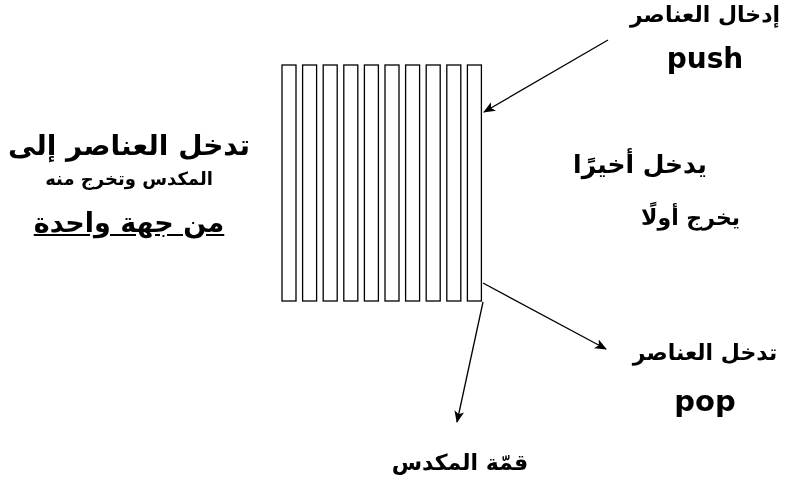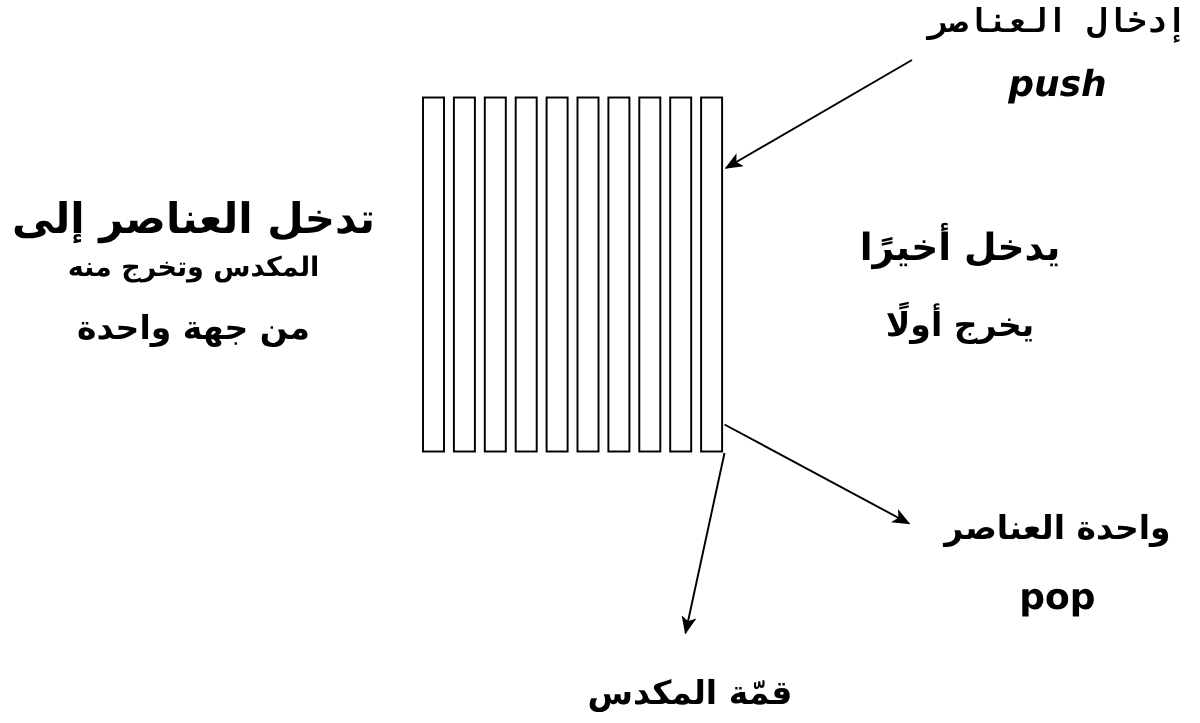--- a/index.html
+++ b/index.html
@@ -28,26 +28,26 @@
       <rect x="405.6" y="65" width="14" height="236" fill="#ffffff" stroke="#000000" stroke-width="1.3"></rect>
       <rect x="426.20000000000005" y="65" width="14" height="236" fill="#ffffff" stroke="#000000" stroke-width="1.3"></rect>
       <rect x="446.8" y="65" width="14" height="236" fill="#ffffff" stroke="#000000" stroke-width="1.3"></rect>
       <rect x="467.4" y="65" width="14" height="236" fill="#ffffff" stroke="#000000" stroke-width="1.3"></rect>
     </g>
   <line x1="608" y1="40" x2="484" y2="112" stroke="#000" stroke-width="1.3" marker-end="url(#arrowhead)"></line>
   <line x1="483" y1="283" x2="606" y2="349" stroke="#000" stroke-width="1.3" marker-end="url(#arrowhead)"></line>
   <line x1="483" y1="302" x2="457" y2="422" stroke="#000" stroke-width="1.3" marker-end="url(#arrowhead)"></line>
 </svg>
 
-<div class="label ar" style="left:615px; top:2px; width:180px; font-size:22px;font-family:Liberation Mono, monospace;">إدخال العناصر</div>
-<div class="label" style="left:615px; top:42px; width:180px; font-size:24px;font-style:italic;">push</div>
+<div class="label ar" style="left:615px; top:2px; width:180px; font-size:22px;">إدخال العناصر</div>
+<div class="label" style="left:615px; top:42px; width:180px; font-size:28px;">push</div>
 
 <div class="label ar" style="left:0px; top:129px; width:258px; font-size:28px;">تدخل العناصر إلى</div>
 <div class="label ar" style="left:0px; top:168px; width:258px; font-size:18px;">المكدس وتخرج منه</div>
-<div class="label ar" style="left:0px; top:207px; width:258px; font-size:22px;">من جهة واحدة</div>
+<div class="label ar" style="left:0px; top:207px; width:258px; font-size:27px;text-decoration:underline;">من جهة واحدة</div>
 
 <div class="label ar" style="left:540px; top:150px; width:200px; font-size:25px;">يدخل أخيرًا</div>
-<div class="label ar" style="left:540px; top:205px; width:200px; font-size:22px;">يخرج أولًا</div>
+<div class="label ar" style="left:540px; top:205px; width:200px; font-size:22px;text-align:right;">يخرج أولًا</div>
 
-<div class="label ar" style="left:615px; top:340px; width:180px; font-size:22px;">واحدة العناصر</div>
-<div class="label" style="left:615px; top:384px; width:180px; font-size:24px;">pop</div>
+<div class="label ar" style="left:615px; top:340px; width:180px; font-size:22px;">تدخل العناصر</div>
+<div class="label" style="left:615px; top:384px; width:180px; font-size:29px;">pop</div>
 
 <div class="label ar" style="left:350px; top:450px; width:220px; font-size:22px;">قمّة المكدس</div>
 
 </body></html>

